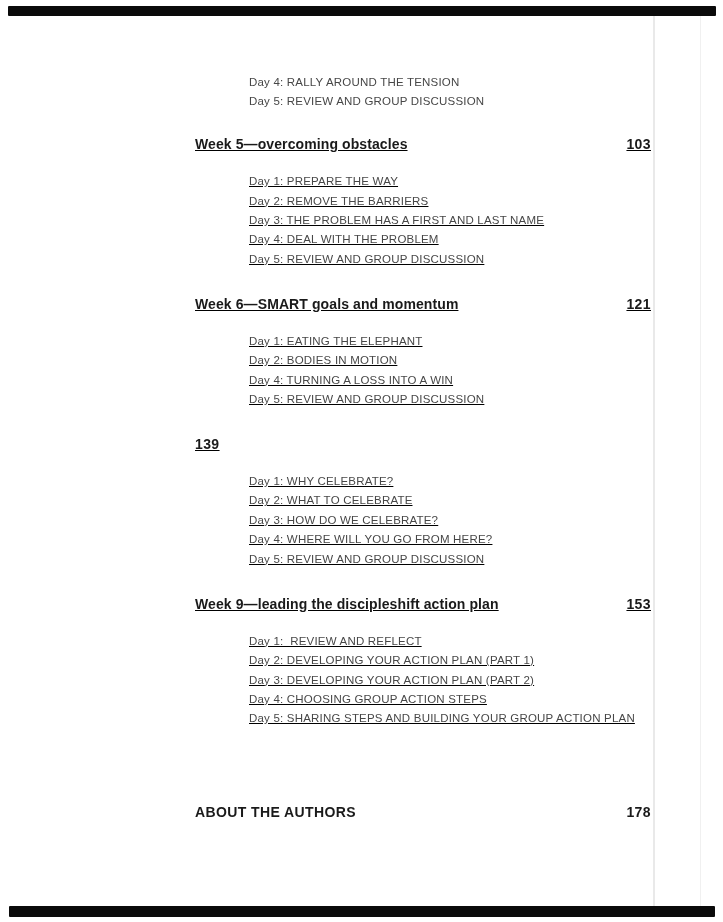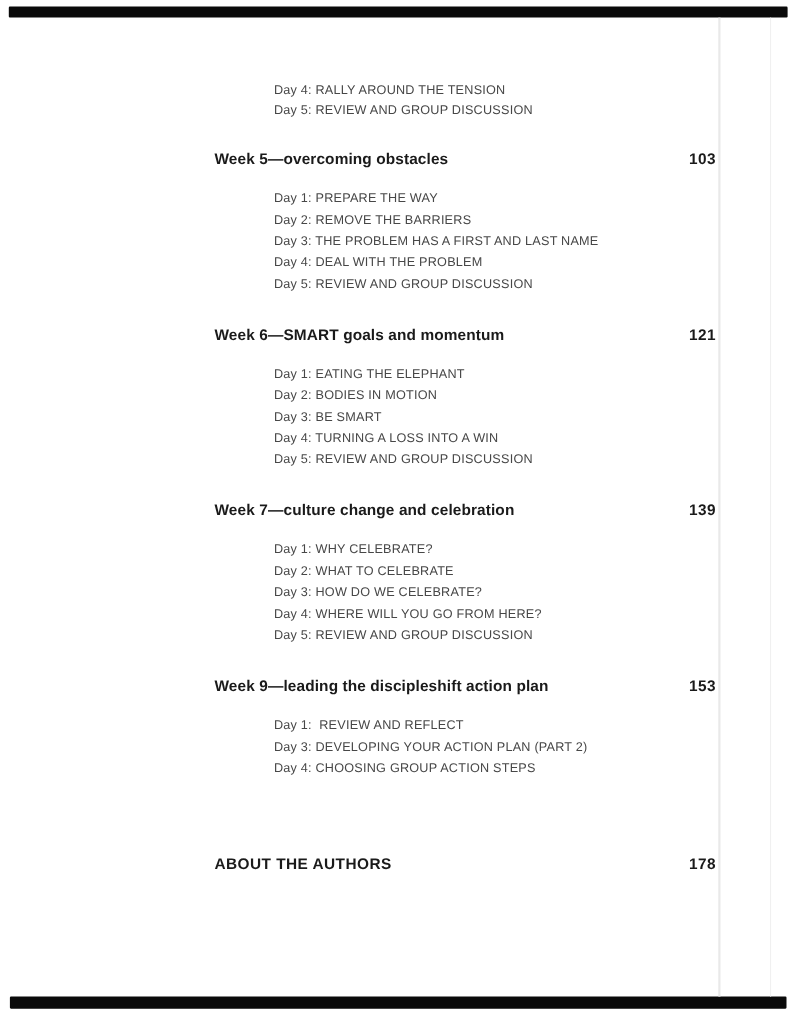--- a/index.html
+++ b/index.html
@@ -38,20 +38,21 @@
     line-height: 19.4px;
     font-size: 11.5px;
     letter-spacing: 0.2px;
     color: var(--day-text, #474747);
     white-space: pre;
   }
   #sections {
     position: absolute;
     left: 195px; top: 137px;
     width: 456px;
+    text-decoration: underline;
   }
   .section { margin-bottom: 27.5px; }
   .heading-row {
     height: 35.2px;
     display: flex;
     justify-content: space-between;
     align-items: flex-start;
   }
   .heading {
     font-weight: bold;
@@ -64,21 +65,21 @@
   .pagenum {
     font-weight: bold;
     font-size: 14px;
     line-height: 15px;
     letter-spacing: 0.4px;
     color: var(--heading-text, #1a1a1a);
   }
   .days { padding-left: 54px; }
   .about-row {
     position: absolute;
-    left: 195px; top: 778px;
+    left: 195px; top: 805px;
     width: 456px;
     display: flex;
     justify-content: space-between;
     align-items: flex-start;
     font-weight: bold;
     color: var(--heading-text, #1a1a1a);
   }
   .about-row .title {
     font-size: 14px;
     line-height: 15px;
@@ -114,47 +115,47 @@
         </div>
   </div>
       <div class="section">
     <div class="heading-row">
       <span class="heading">Week 6—SMART goals and momentum</span>
       <span class="pagenum">121</span>
     </div>
     <div class="days">
           <div class="day-row">Day 1: EATING THE ELEPHANT</div>
           <div class="day-row">Day 2: BODIES IN MOTION</div>
-          <div class="day-row">Day 3: BE SMART</div>
           <div class="day-row">Day 4: TURNING A LOSS INTO A WIN</div>
           <div class="day-row">Day 5: REVIEW AND GROUP DISCUSSION</div>
         </div>
   </div>
       <div class="section">
     <div class="heading-row">
-      <span class="heading">Week 7—culture change and celebration</span>
       <span class="pagenum">139</span>
     </div>
     <div class="days">
           <div class="day-row">Day 1: WHY CELEBRATE?</div>
           <div class="day-row">Day 2: WHAT TO CELEBRATE</div>
           <div class="day-row">Day 3: HOW DO WE CELEBRATE?</div>
           <div class="day-row">Day 4: WHERE WILL YOU GO FROM HERE?</div>
           <div class="day-row">Day 5: REVIEW AND GROUP DISCUSSION</div>
         </div>
   </div>
       <div class="section">
     <div class="heading-row">
       <span class="heading">Week 9—leading the discipleshift action plan</span>
       <span class="pagenum">153</span>
     </div>
     <div class="days">
           <div class="day-row">Day 1:  REVIEW AND REFLECT</div>
+          <div class="day-row">Day 2: DEVELOPING YOUR ACTION PLAN (PART 1)</div>
           <div class="day-row">Day 3: DEVELOPING YOUR ACTION PLAN (PART 2)</div>
           <div class="day-row">Day 4: CHOOSING GROUP ACTION STEPS</div>
+          <div class="day-row">Day 5: SHARING STEPS AND BUILDING YOUR GROUP ACTION PLAN</div>
         </div>
   </div>
     </div>
 
   <div class="about-row">
     <span class="title">ABOUT THE AUTHORS</span>
     <span class="pagenum">178</span>
   </div>
 </div>
 

